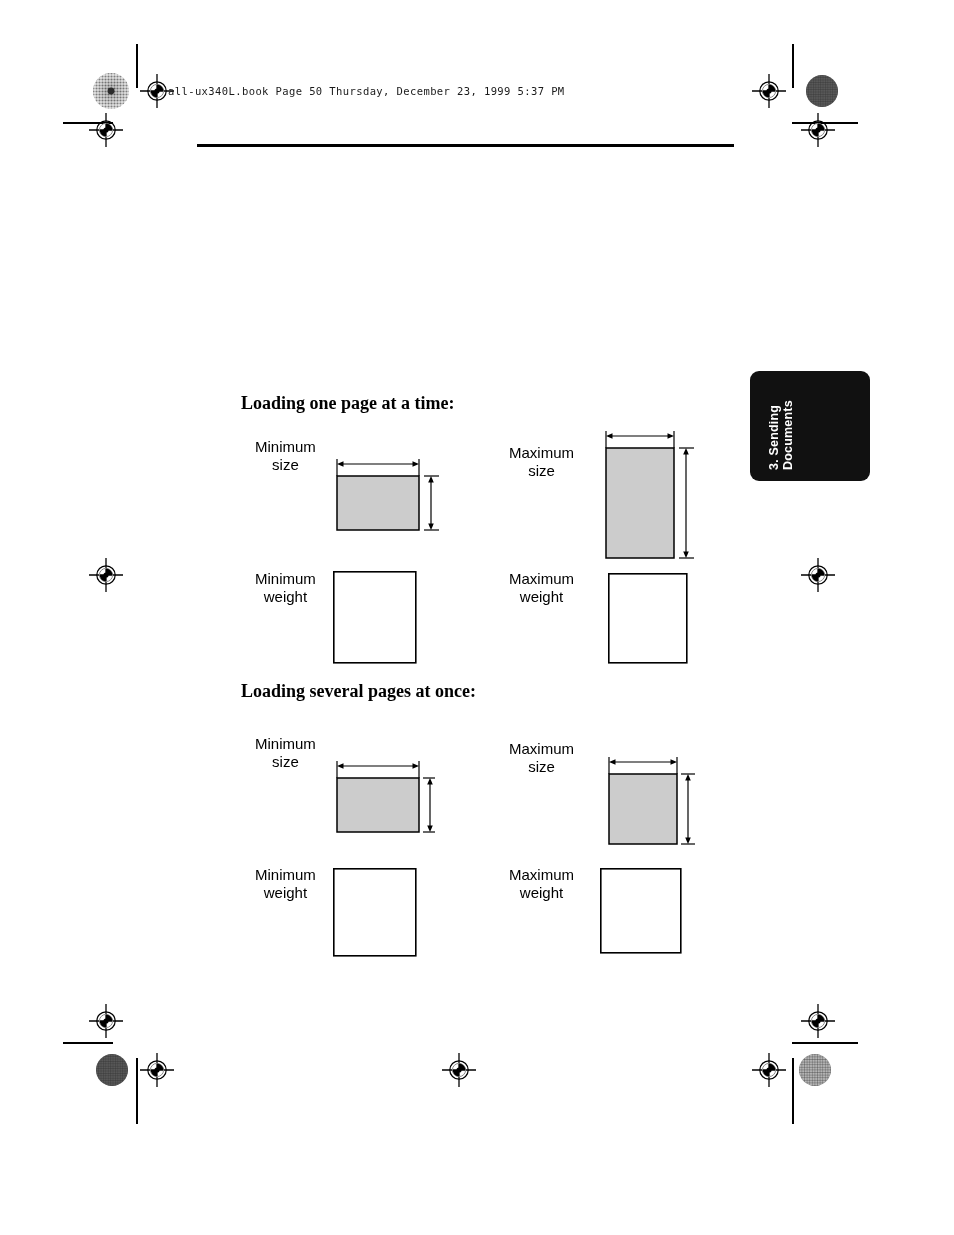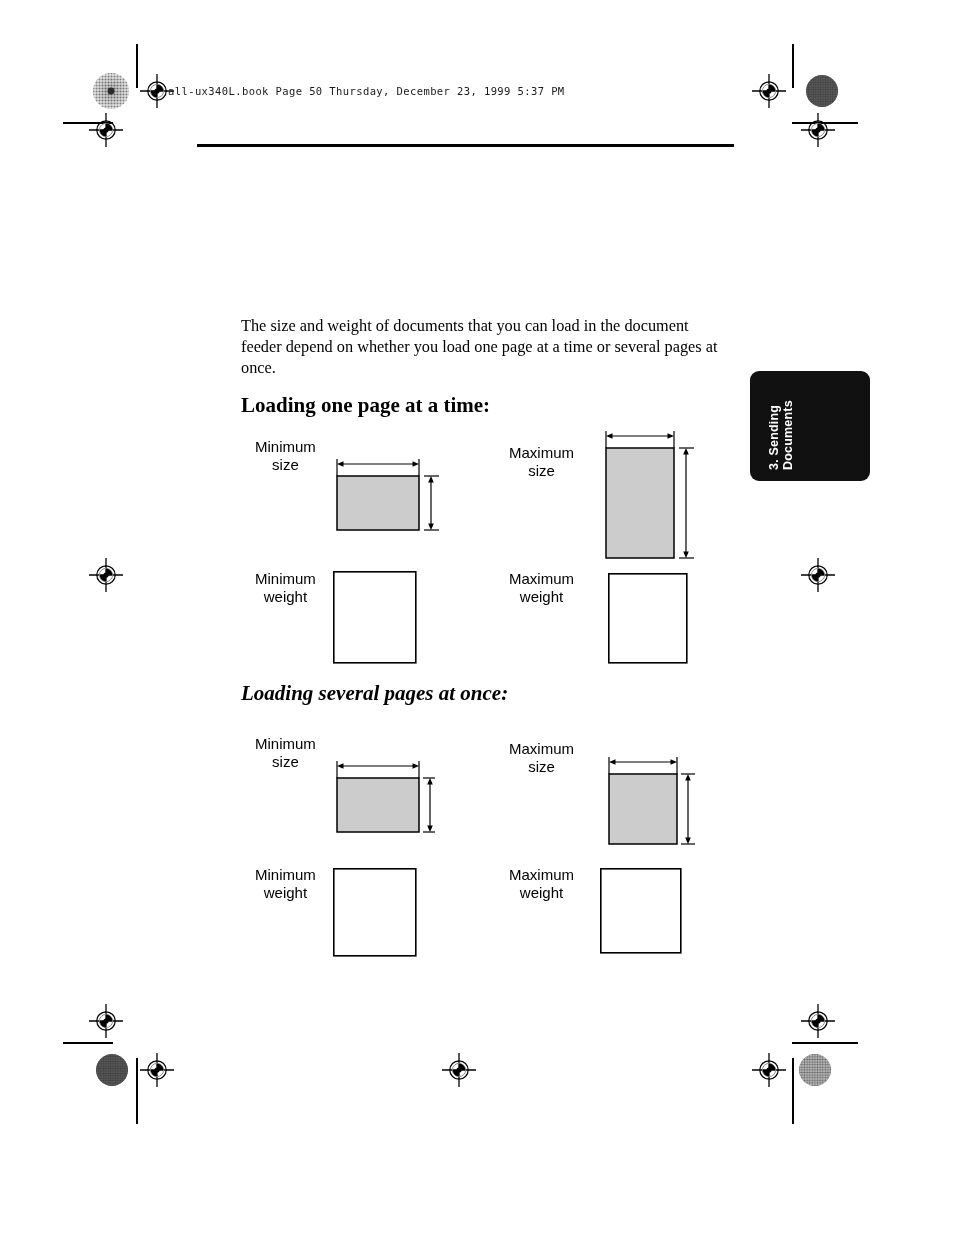--- a/index.html
+++ b/index.html
@@ -47,21 +47,21 @@
     font-family: "Liberation Serif", serif;
     font-size: 16.3px;
     line-height: 21px;
     color: #000000;
     width: 480px;
   }
   .section-head {
     position: absolute;
     font-family: "Liberation Serif", serif;
     font-weight: bold;
-    font-size: 21px;
+    font-size: 18px;
     color: #000000;
     white-space: nowrap;
   }
 
   
   .diag-label {
     position: absolute;
     font-family: "Liberation Sans", sans-serif;
     font-size: 15px;
     line-height: 17.5px;
@@ -295,21 +295,20 @@
       </defs>
       <circle cx="17" cy="17" r="16" fill="url(#htp4)"></circle>
       <circle cx="17" cy="17" r="16" fill="#8a8a8a" opacity="0.4"></circle>
     </svg>
   </div>
 
   <div class="header-text" style="left:168px; top:85px;">all-ux340L.book  Page 50  Thursday, December 23, 1999  5:37 PM</div>
 
   <div class="header-rule" style="left:197px; top:144px; width:537px; height:3.2px;"></div>
 
-  <div class="body-para" style="left:241px; top:315px;">The size and weight of documents that you can load in the document feeder depend on whether you load one page at a time or several pages at once.</div>
 
   <div class="section-head" style="left:241px; top:393px;">Loading one page at a time:</div>
 
   <div class="diag-label" style="left:255px; top:438px;">Minimum
 size</div>
 
   <div class="figure" style="left:336px; top:458px;">
     <svg width="104" height="78" viewBox="0 0 104 78">
 
       <rect x="1" y="18" width="82" height="54" fill="#cccccc" stroke="#000000" stroke-width="1.5"></rect>
@@ -361,21 +360,21 @@
 
   <div class="diag-label" style="left:509px; top:570px;">Maximum
 weight</div>
 
   <div class="figure" style="left:608px; top:573px;">
     <svg width="80" height="91" viewBox="0 0 80 91">
       <rect x="0.8" y="0.8" width="78" height="89" fill="#ffffff" stroke="#000000" stroke-width="1.6"></rect>
     </svg>
   </div>
 
-  <div class="section-head" style="left:241px; top:681px;font-style:italic;">Loading several pages at once:</div>
+  <div class="section-head" style="left:241px; top:681px;">Loading several pages at once:</div>
 
   <div class="diag-label" style="left:255px; top:735px;">Minimum
 size</div>
 
   <div class="figure" style="left:336px; top:760px;">
     <svg width="100" height="78" viewBox="0 0 100 78">
       <rect x="1" y="18" width="82" height="54" fill="#cccccc" stroke="#000000" stroke-width="1.5"></rect>
       <line x1="4" y1="6" x2="80" y2="6" stroke="#000000" stroke-width="1.2"></line>
       <path d="M1 6 L7.5 3.2 L7.5 8.8 Z" fill="#000000"></path>
       <path d="M83 6 L76.5 3.2 L76.5 8.8 Z" fill="#000000"></path>

